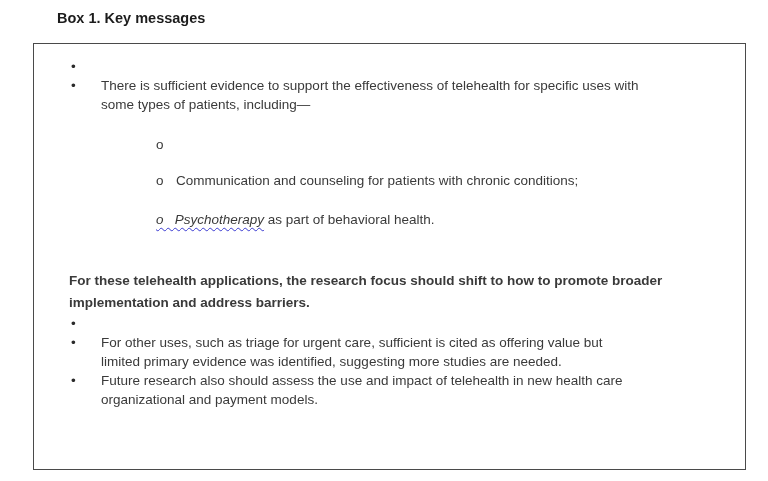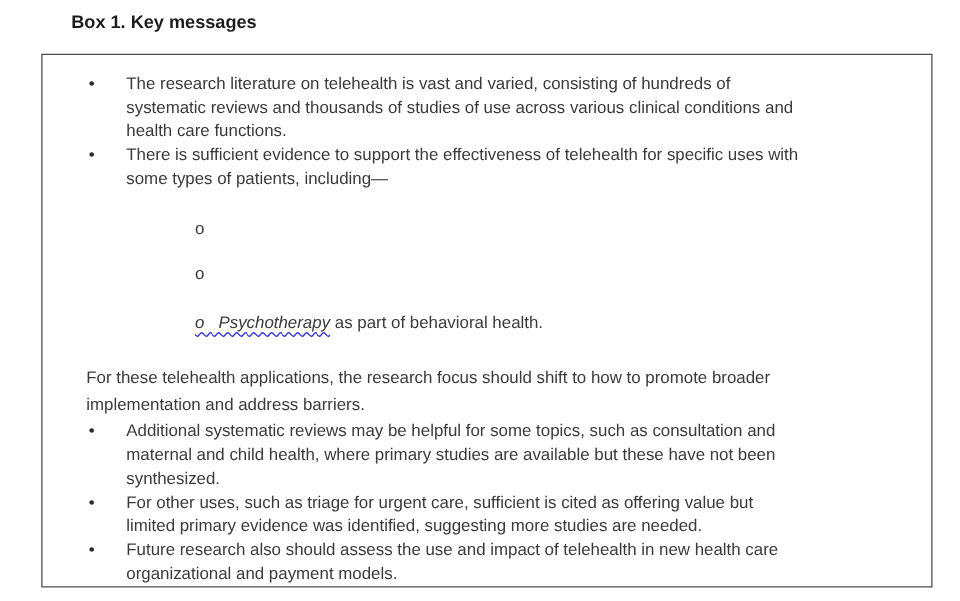--- a/index.html
+++ b/index.html
@@ -65,71 +65,67 @@
   }
   .squiggle {
     text-decoration: underline;
     text-decoration-style: wavy;
     text-decoration-color: #3b3bd1;
     text-decoration-thickness: 1px;
     text-underline-offset: 3px;
     font-style: italic;
   }
   .para {
-    margin: 24px 0 0 0;
+    margin: 41px 0 0 0;
     line-height: 22px;
     white-space: pre-line;
+    font-weight: bold;
   }
   .bottom-group {
     margin-top: 0;
   }
 </style>
 </head>
 <body>
 
 <div class="page">
 
   <h1 class="box-title">Box 1. Key messages</h1>
 
   <div class="key-box">
 
     <div class="bullet">
       <span class="marker">•</span>
-      <span class="btext">The research literature on telehealth is vast and varied, consisting of hundreds of
-systematic reviews and thousands of studies of use across various clinical conditions and
-health care functions.</span>
     </div>
 
     <div class="bullet">
       <span class="marker">•</span>
       <span class="btext">There is sufficient evidence to support the effectiveness of telehealth for specific uses with
 some types of patients, including—</span>
     </div>
 
     <div class="sub-bullet mt21">
       <span class="marker">o</span>
     </div>
 
     <div class="sub-bullet mt17">
       <span class="marker">o</span>
+      <span class="btext">Communication and counseling for patients with chronic conditions;</span>
     </div>
 
     <div class="squig-row">
       <span class="squiggle">o&nbsp;&nbsp;&nbsp;Psychotherapy</span><span class="btext"> as part of behavioral health.</span>
     </div>
 
     <p class="para">For these telehealth applications, the research focus should shift to how to promote broader
 implementation and address barriers.</p>
 
     <div class="bottom-group">
       <div class="bullet">
         <span class="marker">•</span>
-        <span class="btext">Additional systematic reviews may be helpful for some topics, such as consultation and
-maternal and child health, where primary studies are available but these have not been
-synthesized.</span>
       </div>
       <div class="bullet">
         <span class="marker">•</span>
         <span class="btext">For other uses, such as triage for urgent care, sufficient is cited as offering value but
 limited primary evidence was identified, suggesting more studies are needed.</span>
       </div>
       <div class="bullet">
         <span class="marker">•</span>
         <span class="btext">Future research also should assess the use and impact of telehealth in new health care
 organizational and payment models.</span>

